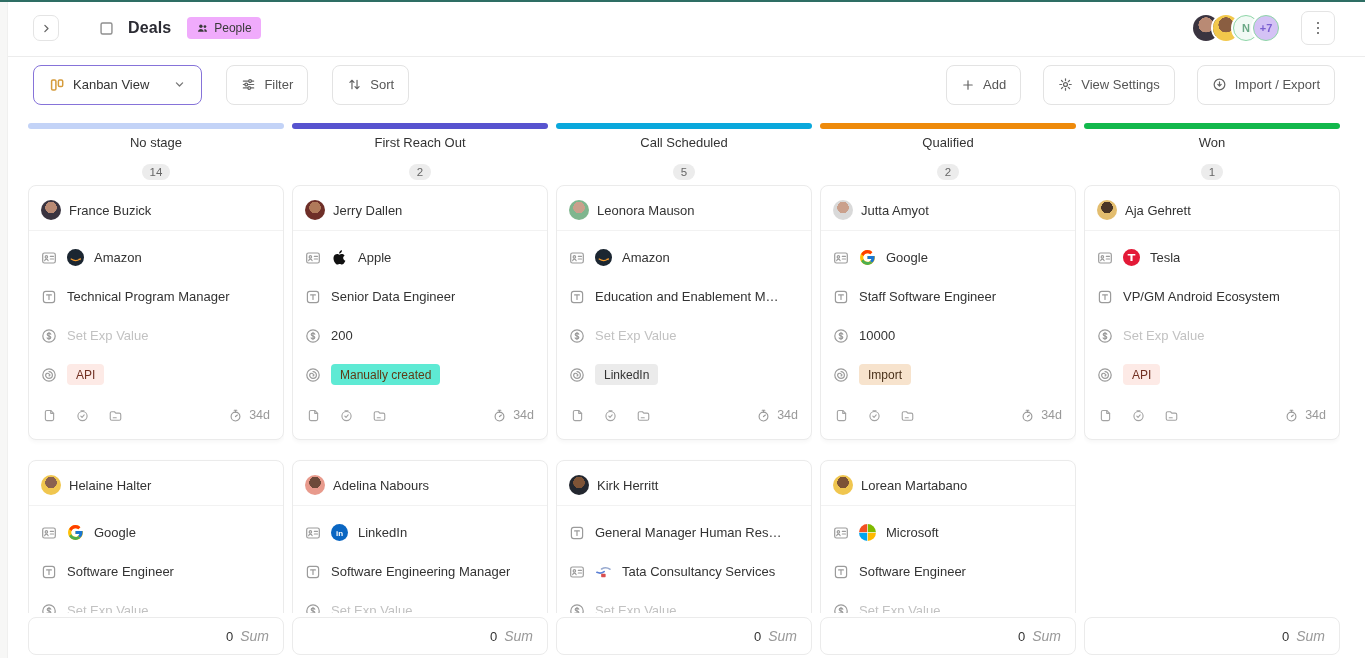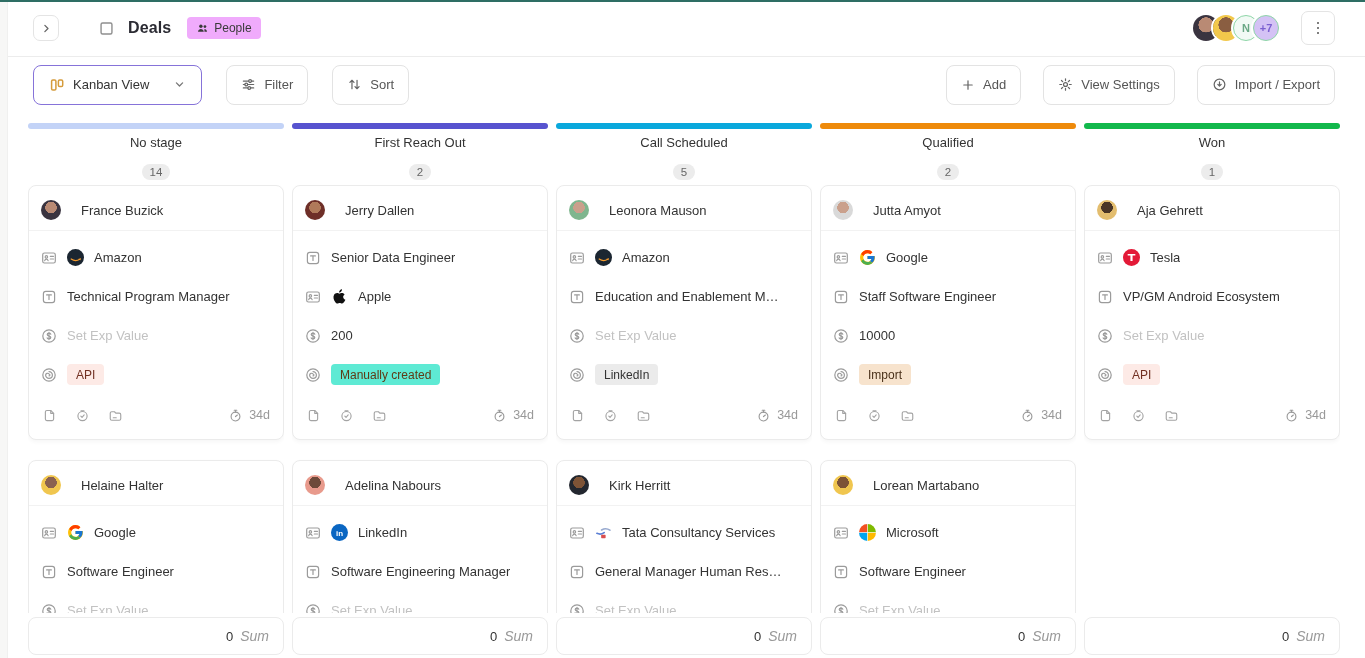--- a/index.html
+++ b/index.html
@@ -46,21 +46,21 @@
   .col-name{font-size:13px;font-weight:500;color:#333;}
   .col-count{background:#ececec;border-radius:10px;padding:2px 8px;font-size:11.5px;color:#666;}
   .col-spacer{flex:1;}
   .col-plus{color:#777;display:flex;cursor:pointer;padding:2px;}
   .col-grip{display:grid;grid-template-columns:repeat(2,4px);grid-auto-rows:4px;gap:1.5px;cursor:grab;padding:2px;}
   .col-grip i{width:2.6px;height:2.6px;border-radius:50%;background:#5e5e5e;}
   .cards{flex:1;overflow:hidden;display:flex;flex-direction:column;gap:20px;margin-top:20px;}
 
   .card{background:#fff;border:1px solid #ebebeb;border-radius:8px;box-shadow:0 2px 4px rgba(0,0,0,.04);
         flex:none;cursor:pointer;}
-  .card-head{padding:14px 12px 10px;display:flex;gap:20px;align-items:center;border-bottom:1px solid #f2f2f2;}
+  .card-head{padding:14px 12px 10px;display:flex;gap:8px;align-items:center;border-bottom:1px solid #f2f2f2;}
   .avatar{width:20px;height:20px;border-radius:50%;flex:none;}
   .person{font-size:13px;color:#333;}
   .card-body{padding:0 12px 12px;}
   .row{display:flex;align-items:center;gap:10px;margin-top:14px;height:25px;min-width:0;}
   .row svg.ric{width:16px;height:16px;flex:none;color:#9b9b9b;}
   .logo{width:17px;height:17px;flex:none;display:flex;}
   .logo svg{width:100%;height:100%;}
   .rtext{font-size:13px;color:#333;white-space:nowrap;overflow:hidden;text-overflow:ellipsis;}
   .rtext.placeholder{color:#c2c2c2;}
   .tag{font-size:12px;font-weight:500;padding:3.5px 9px;border-radius:4px;white-space:nowrap;}
@@ -325,38 +325,38 @@
     </div>
     <div class="cards">
   <div class="card">
     <div class="card-head">
       <span class="avatar" style="background: radial-gradient(circle at 50% 38%, rgb(176, 122, 90) 0px, rgb(176, 122, 90) 36%, rgb(110, 47, 40) 37%);"></span>
       <span class="person">Jerry Dallen</span>
     </div>
     <div class="card-body">
       <div class="row">
         <svg class="ric" viewBox="0 0 16 16" fill="none" stroke="currentColor" stroke-width="1.2" stroke-linecap="round">
-                  <rect x="2.4" y="2.4" width="11.2" height="11.2" rx="2.4"></rect>
-                  <path d="M5.6 5.9h4.8M8 5.9v4.6"></path>
-                </svg>
-        <span class="rtext">Senior Data Engineer</span>
-      </div>
-      <div class="row">
-        <svg class="ric" viewBox="0 0 16 16" fill="none" stroke="currentColor" stroke-width="1.2" stroke-linecap="round">
                   <rect x="1.7" y="3" width="12.6" height="10" rx="1.8"></rect>
                   <circle cx="5.4" cy="6.9" r="1.2"></circle>
                   <path d="M3.7 10.6c.3-1 .9-1.5 1.7-1.5s1.4.5 1.7 1.5M9.3 6.3h3.2M9.3 9h3.2"></path>
                 </svg>
         <span class="logo">
                   <svg viewBox="0 0 16 16">
                     <path fill="#111" d="M11.4 8.5c0-1.7 1.4-2.5 1.4-2.5-.8-1.1-2-1.2-2.4-1.3-1-.1-2 .6-2.5.6-.5 0-1.3-.6-2.2-.6-1.1 0-2.2.7-2.8 1.7-1.2 2-.3 5 .9 6.6.6.8 1.3 1.7 2.2 1.7.9 0 1.2-.6 2.2-.6s1.3.6 2.2.5c.9 0 1.5-.8 2.1-1.6.7-.9.9-1.8 1-1.9 0 0-1.9-.7-2.1-2.6z"></path>
                     <path fill="#111" d="M9.6 3.4c.5-.6.8-1.4.7-2.2-.7 0-1.5.5-2 1.1-.4.5-.8 1.3-.7 2 .8.1 1.5-.4 2-.9z"></path>
                   </svg>
                 </span>
         <span class="rtext">Apple</span>
+      </div>
+      <div class="row">
+        <svg class="ric" viewBox="0 0 16 16" fill="none" stroke="currentColor" stroke-width="1.2" stroke-linecap="round">
+                  <rect x="2.4" y="2.4" width="11.2" height="11.2" rx="2.4"></rect>
+                  <path d="M5.6 5.9h4.8M8 5.9v4.6"></path>
+                </svg>
+        <span class="rtext">Senior Data Engineer</span>
       </div>
       <div class="row">
         <svg class="ric" viewBox="0 0 16 16" fill="none" stroke="currentColor" stroke-width="1.2" stroke-linecap="round">
                   <circle cx="8" cy="8" r="6.2"></circle>
                   <path d="M9.8 6.2c-.3-.6-1-1-1.8-1-1 0-1.8.6-1.8 1.4 0 2 3.6.9 3.6 2.9 0 .8-.8 1.4-1.8 1.4-.8 0-1.5-.4-1.8-1M8 4.4v7.2"></path>
                 </svg>
         <span class="rtext">200</span>
       </div>
       <div class="row tag-row">
         <svg class="ric" viewBox="0 0 16 16" fill="none" stroke="currentColor" stroke-width="1.2" stroke-linecap="round">
@@ -523,39 +523,39 @@
   </div>
 
   <div class="card">
     <div class="card-head">
       <span class="avatar" style="background: radial-gradient(circle at 50% 38%, rgb(125, 83, 54) 0px, rgb(125, 83, 54) 36%, rgb(35, 39, 47) 37%);"></span>
       <span class="person">Kirk Herritt</span>
     </div>
     <div class="card-body">
       <div class="row">
         <svg class="ric" viewBox="0 0 16 16" fill="none" stroke="currentColor" stroke-width="1.2" stroke-linecap="round">
+                  <rect x="2.4" y="2.4" width="11.2" height="11.2" rx="2.4"></rect>
+                  <path d="M5.6 5.9h4.8M8 5.9v4.6"></path>
+                </svg>
+        <span class="rtext">General Manager Human Res…</span>
+      </div>
+      <div class="row">
+        <svg class="ric" viewBox="0 0 16 16" fill="none" stroke="currentColor" stroke-width="1.2" stroke-linecap="round">
                   <rect x="1.7" y="3" width="12.6" height="10" rx="1.8"></rect>
                   <circle cx="5.4" cy="6.9" r="1.2"></circle>
                   <path d="M3.7 10.6c.3-1 .9-1.5 1.7-1.5s1.4.5 1.7 1.5M9.3 6.3h3.2M9.3 9h3.2"></path>
                 </svg>
         <span class="logo">
                   <svg viewBox="0 0 16 16">
                     <path d="M1.8 8.8c2.2 1 4.8.8 6.8-.7" stroke="#5b7fd4" stroke-width="1.6" fill="none" stroke-linecap="round"></path>
                     <path d="M6.2 5.6c2.4-1.4 5.6-1.3 7.8.2" stroke="#97a9cf" stroke-width="1.6" fill="none" stroke-linecap="round"></path>
                     <rect x="5.8" y="10.2" width="4.2" height="3.2" rx="0.6" fill="#d94f4f"></rect>
                   </svg>
                 </span>
         <span class="rtext">Tata Consultancy Services</span>
-      </div>
-      <div class="row">
-        <svg class="ric" viewBox="0 0 16 16" fill="none" stroke="currentColor" stroke-width="1.2" stroke-linecap="round">
-                  <rect x="2.4" y="2.4" width="11.2" height="11.2" rx="2.4"></rect>
-                  <path d="M5.6 5.9h4.8M8 5.9v4.6"></path>
-                </svg>
-        <span class="rtext">General Manager Human Res…</span>
       </div>
       <div class="row">
         <svg class="ric" viewBox="0 0 16 16" fill="none" stroke="currentColor" stroke-width="1.2" stroke-linecap="round">
                   <circle cx="8" cy="8" r="6.2"></circle>
                   <path d="M9.8 6.2c-.3-.6-1-1-1.8-1-1 0-1.8.6-1.8 1.4 0 2 3.6.9 3.6 2.9 0 .8-.8 1.4-1.8 1.4-.8 0-1.5-.4-1.8-1M8 4.4v7.2"></path>
                 </svg>
         <span class="rtext placeholder">Set Exp Value</span>
       </div>
 
     </div>

